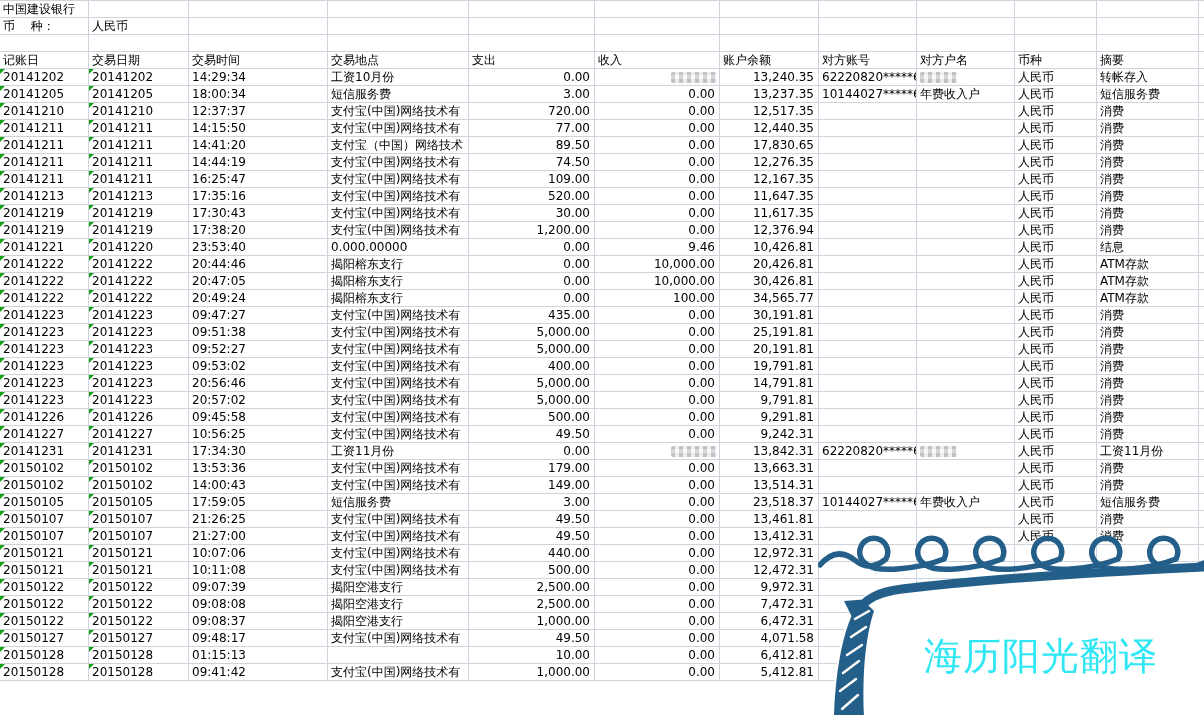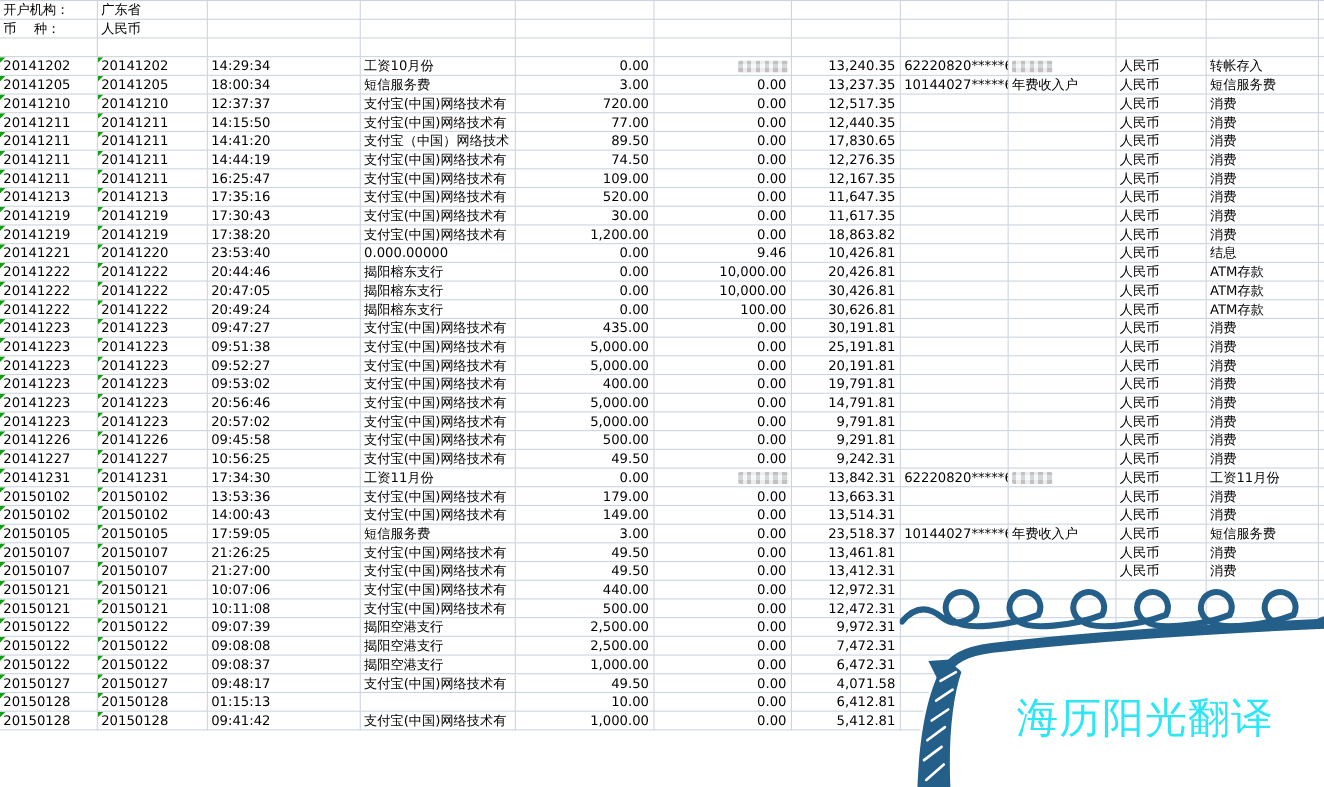--- a/index.html
+++ b/index.html
@@ -35,22 +35,22 @@
     font-size:38px;line-height:44px;font-weight:500;letter-spacing:1px;
     font-family:"DejaVu Sans","Liberation Sans",sans-serif;
   }
 </style>
 </head>
 <body>
 
 <div class="sheet">
 
   <div class="row">
-    <div class="c cA"><span>开户机构：</span></div>
-    <div class="c cB"><span>广东省</span></div>
+    <div class="c cA"><span>中国建设银行</span></div>
+    <div class="c cB"></div>
   <div class="c cC"></div>
       <div class="c cD"></div>
       <div class="c cE"></div>
       <div class="c cF"></div>
       <div class="c cG"></div>
       <div class="c cH"></div>
       <div class="c cI"></div>
       <div class="c cJ"></div>
       <div class="c cK"></div>
       <div class="c cL"></div>
@@ -77,20 +77,34 @@
       <div class="c cE"></div>
       <div class="c cF"></div>
       <div class="c cG"></div>
       <div class="c cH"></div>
       <div class="c cI"></div>
       <div class="c cJ"></div>
       <div class="c cK"></div>
       <div class="c cL"></div>
     </div>
 
+  <div id="header-row" class="row">
+      <div class="c cA">记账日</div>
+      <div class="c cB">交易日期</div>
+      <div class="c cC">交易时间</div>
+      <div class="c cD">交易地点</div>
+      <div class="c cE">支出</div>
+      <div class="c cF">收入</div>
+      <div class="c cG">账户余额</div>
+      <div class="c cH">对方账号</div>
+      <div class="c cI">对方户名</div>
+      <div class="c cJ">币种</div>
+      <div class="c cK">摘要</div>
+      <div class="c cL"></div>
+    </div>
   <div id="table-body">
       <div class="row">
         <div class="c cA">20141202<i class="gt"></i></div>
         <div class="c cB">20141202<i class="gt"></i></div>
         <div class="c cC">14:29:34</div>
         <div class="c cD">工资10月份</div>
         <div class="c cE num">0.00</div>
         <div class="c cF num">
           <div class="blur blur-right"></div>
         </div>
@@ -215,21 +229,21 @@
         <div class="c cK">消费</div>
         <div class="c cL"></div>
       </div>
       <div class="row">
         <div class="c cA">20141219<i class="gt"></i></div>
         <div class="c cB">20141219<i class="gt"></i></div>
         <div class="c cC">17:38:20</div>
         <div class="c cD">支付宝(中国)网络技术有</div>
         <div class="c cE num">1,200.00</div>
         <div class="c cF num">0.00</div>
-        <div class="c cG num">18,863.82</div>
+        <div class="c cG num">12,376.94</div>
         <div class="c cH"></div>
         <div class="c cI"></div>
         <div class="c cJ">人民币</div>
         <div class="c cK">消费</div>
         <div class="c cL"></div>
       </div>
       <div class="row">
         <div class="c cA">20141221<i class="gt"></i></div>
         <div class="c cB">20141220<i class="gt"></i></div>
         <div class="c cC">23:53:40</div>
@@ -271,21 +285,21 @@
         <div class="c cK">ATM存款</div>
         <div class="c cL"></div>
       </div>
       <div class="row">
         <div class="c cA">20141222<i class="gt"></i></div>
         <div class="c cB">20141222<i class="gt"></i></div>
         <div class="c cC">20:49:24</div>
         <div class="c cD">揭阳榕东支行</div>
         <div class="c cE num">0.00</div>
         <div class="c cF num">100.00</div>
-        <div class="c cG num">30,626.81</div>
+        <div class="c cG num">34,565.77</div>
         <div class="c cH"></div>
         <div class="c cI"></div>
         <div class="c cJ">人民币</div>
         <div class="c cK">ATM存款</div>
         <div class="c cL"></div>
       </div>
       <div class="row">
         <div class="c cA">20141223<i class="gt"></i></div>
         <div class="c cB">20141223<i class="gt"></i></div>
         <div class="c cC">09:47:27</div>
@@ -617,15 +631,15 @@
     <g stroke="#ffffff" stroke-width="2.4" stroke-linecap="round">
       <path d="M 24 150 L 40 136"></path>
       <path d="M 22 132 L 38 120"></path>
       <path d="M 25 114 L 41 102"></path>
       <path d="M 29 96 L 44 86"></path>
       <path d="M 33 78 L 48 68"></path>
       <path d="M 37 60 L 51 52"></path>
     </g>
   </svg>
 
-  <div class="wm-text" style="color: rgb(47, 231, 244); font-family: Liberation Mono, monospace;">海历阳光翻译</div>
+  <div class="wm-text" style="color: rgb(47, 231, 244);">海历阳光翻译</div>
 
 </div>
 
 </body></html>

